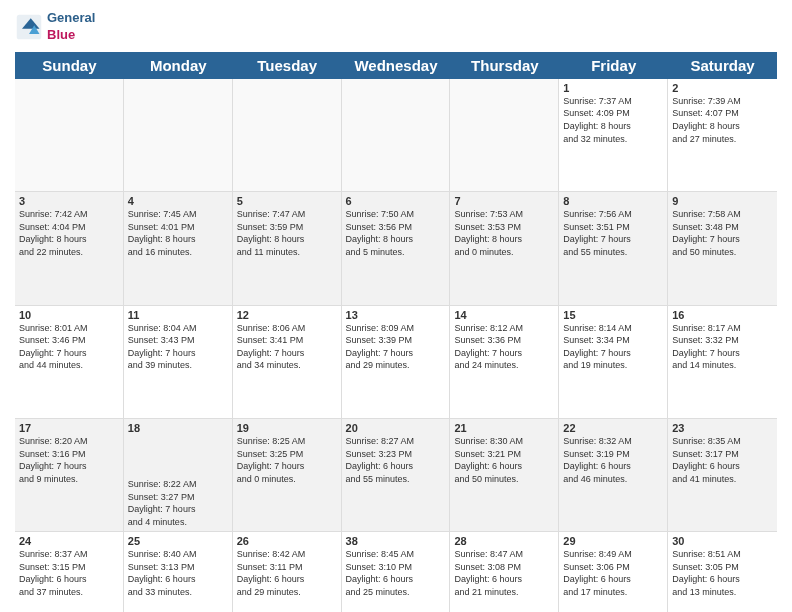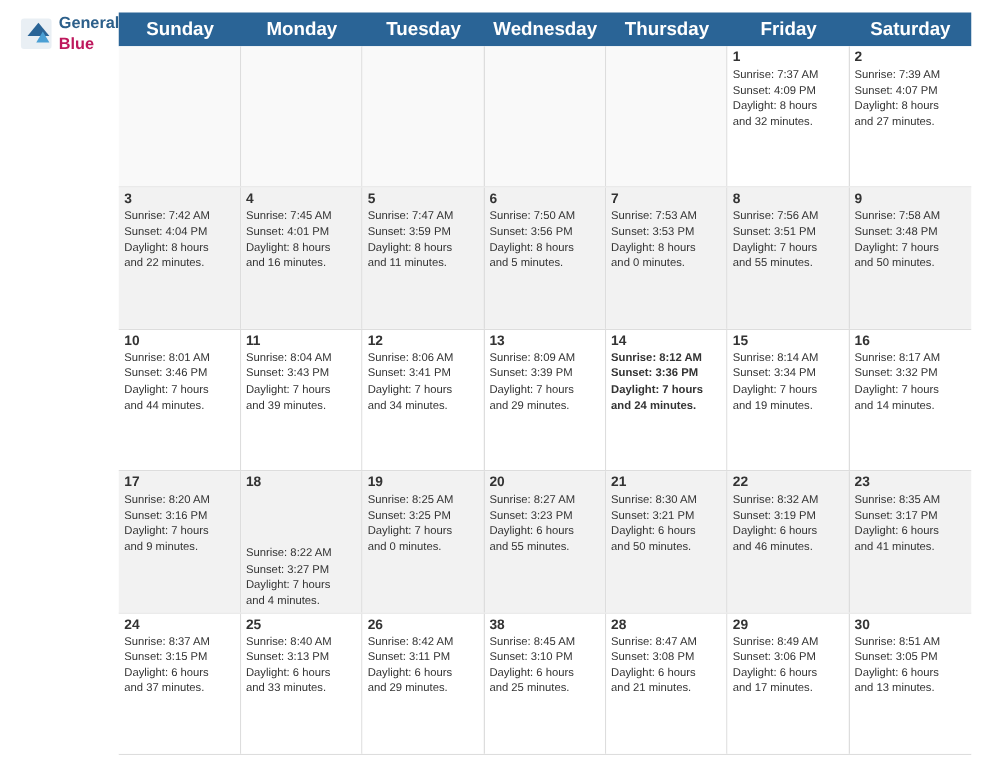--- a/index.html
+++ b/index.html
@@ -8,21 +8,21 @@
       background: #fff;
       width: 792px;
       height: 612px;
       overflow: hidden;
     }
     .page {
       width: 792px;
       height: 612px;
       padding: 10px 15px;
       display: flex;
-      flex-direction: row;
+      flex-direction: column;
       border-radius: 27px;
     }
     .header {
       display: flex;
       justify-content: space-between;
       align-items: flex-start;
       margin-bottom: 8px;
     }
     .logo {
       display: flex;
@@ -225,21 +225,21 @@
           </div>
           <div class="cal-cell">
             <span class="day-num">13</span>
             <div class="cell-detail" style="white-space: pre-line;">Sunrise: 8:09 AM
 Sunset: 3:39 PM
 Daylight: 7 hours
 and 29 minutes.</div>
           </div>
           <div class="cal-cell">
             <span class="day-num">14</span>
-            <div class="cell-detail" style="white-space: pre-line; font-weight: bold;">Sunrise: 8:12 AM
+            <div class="cell-detail" style="white-space: pre-line;">Sunrise: 8:12 AM
 Sunset: 3:36 PM
 Daylight: 7 hours
 and 24 minutes.</div>
           </div>
           <div class="cal-cell">
             <span class="day-num">15</span>
             <div class="cell-detail" style="white-space: pre-line;">Sunrise: 8:14 AM
 Sunset: 3:34 PM
 Daylight: 7 hours
 and 19 minutes.</div>

